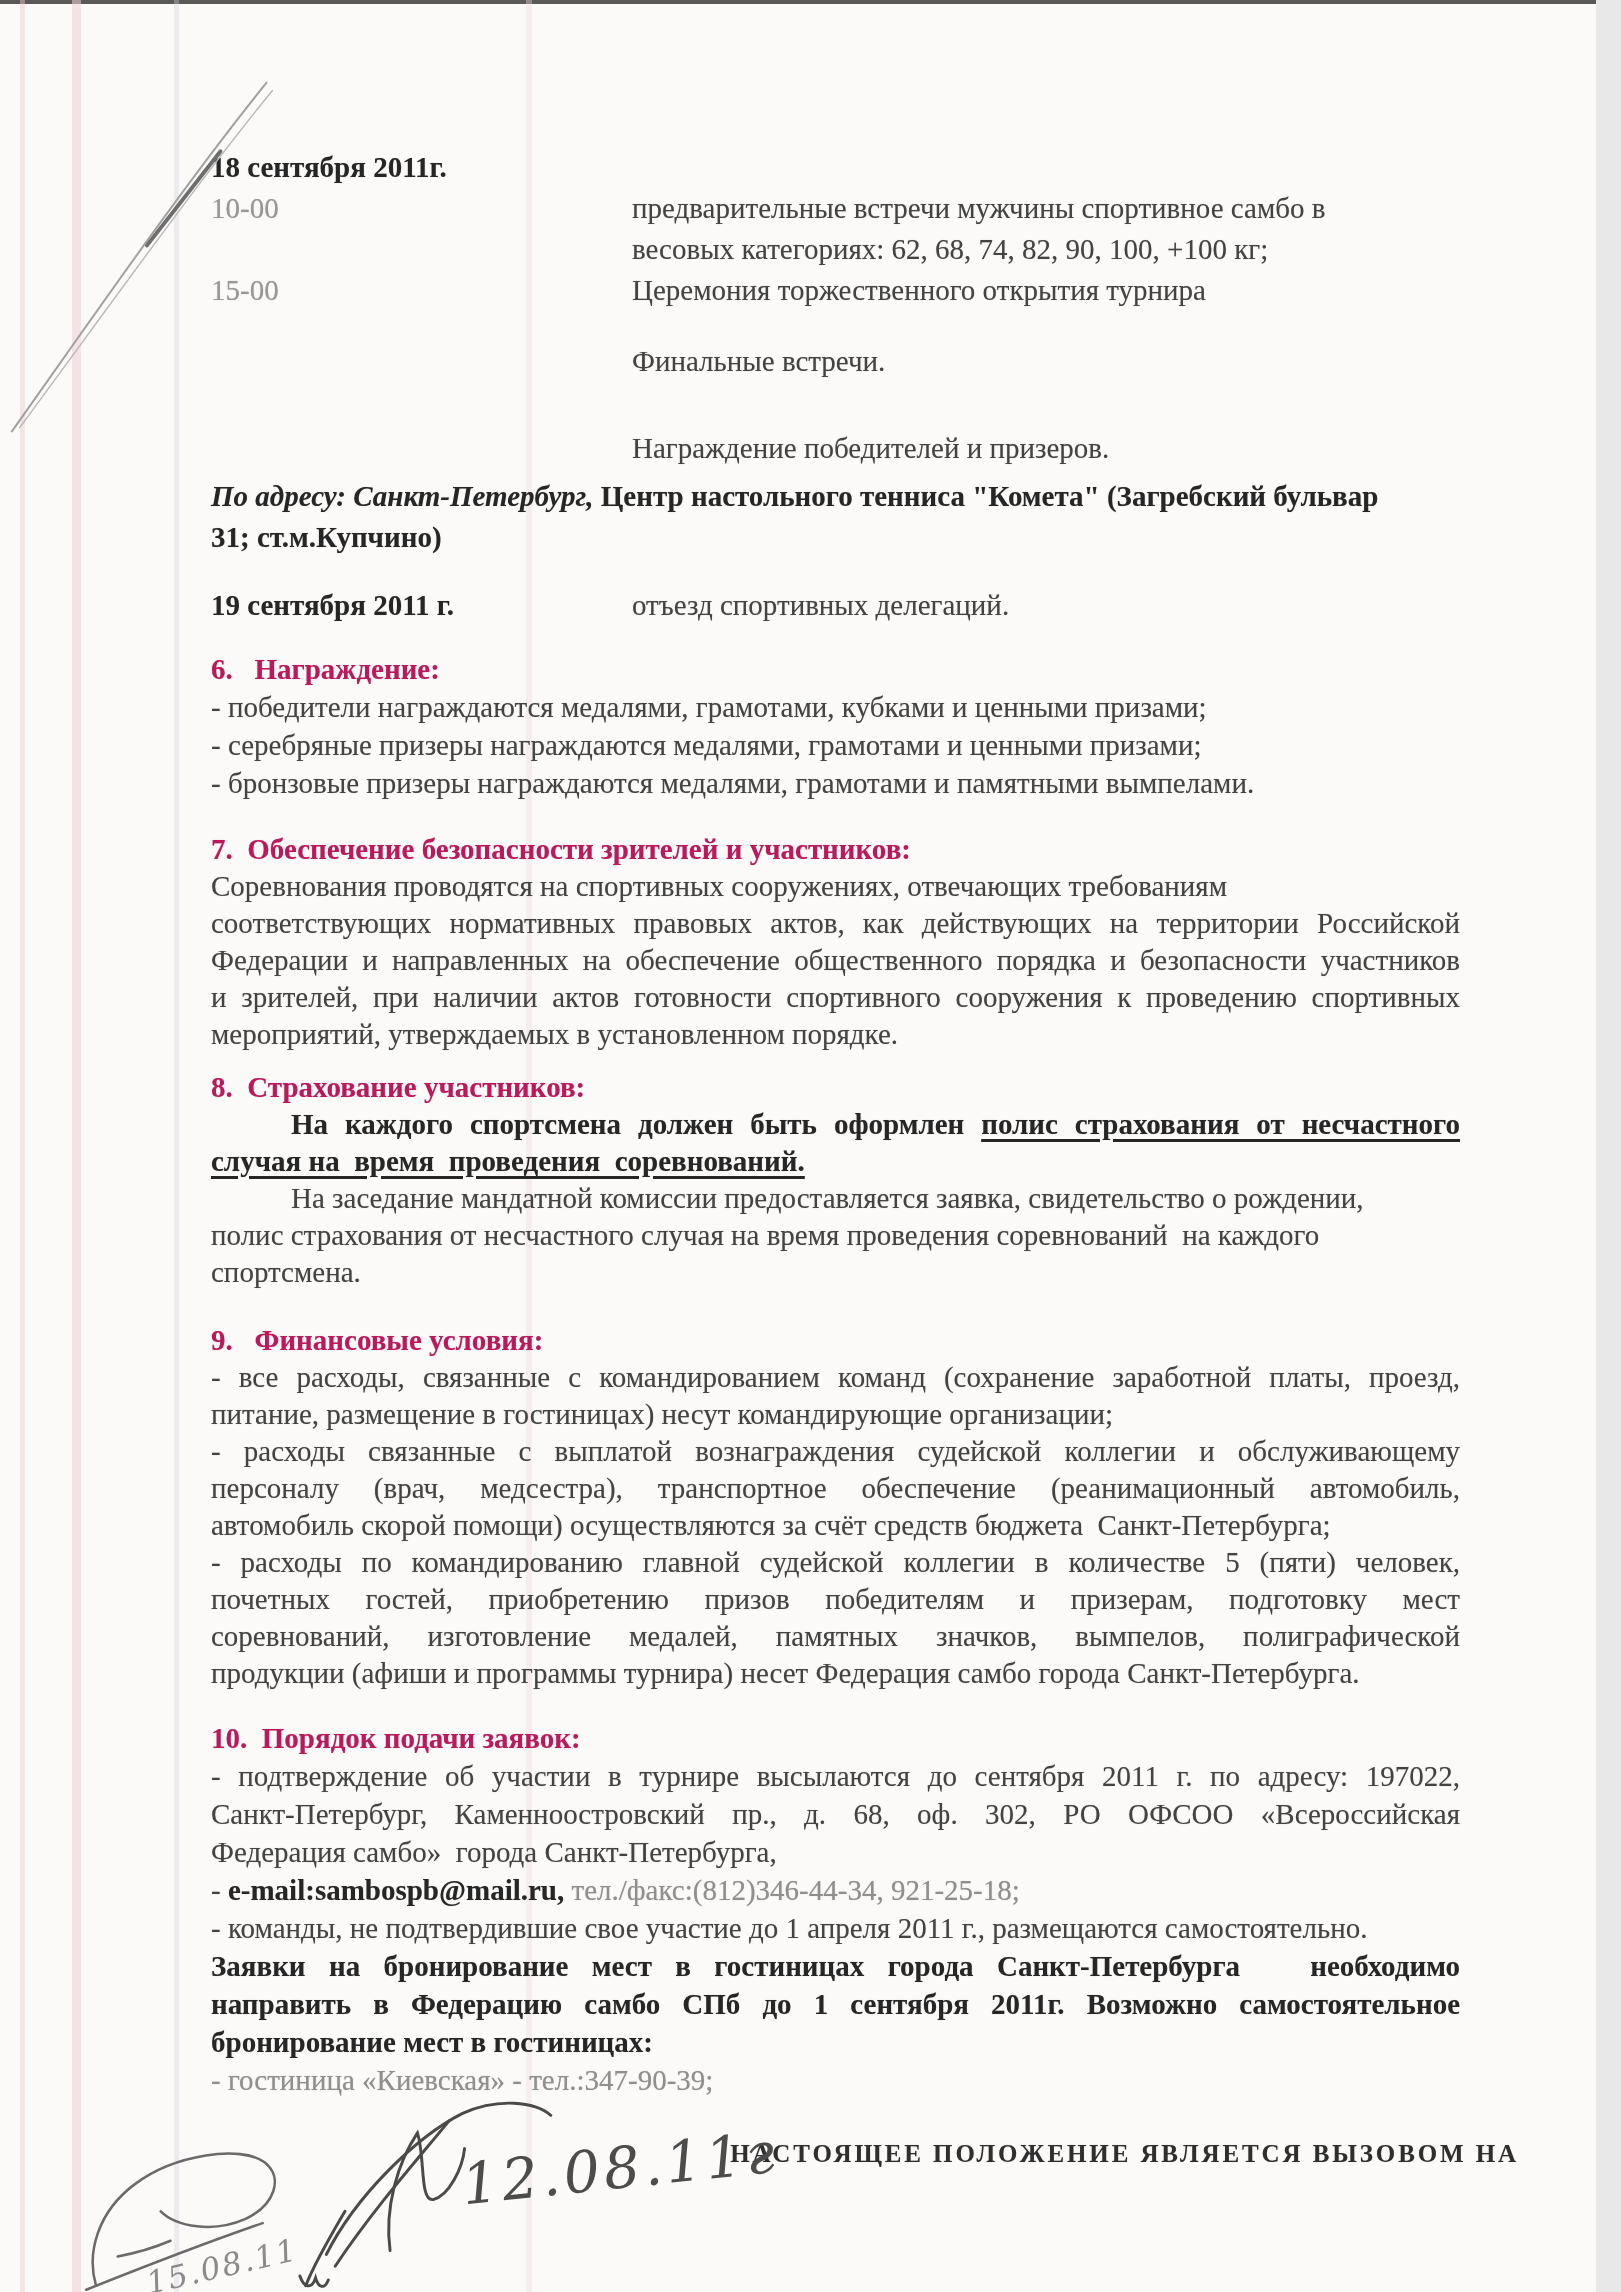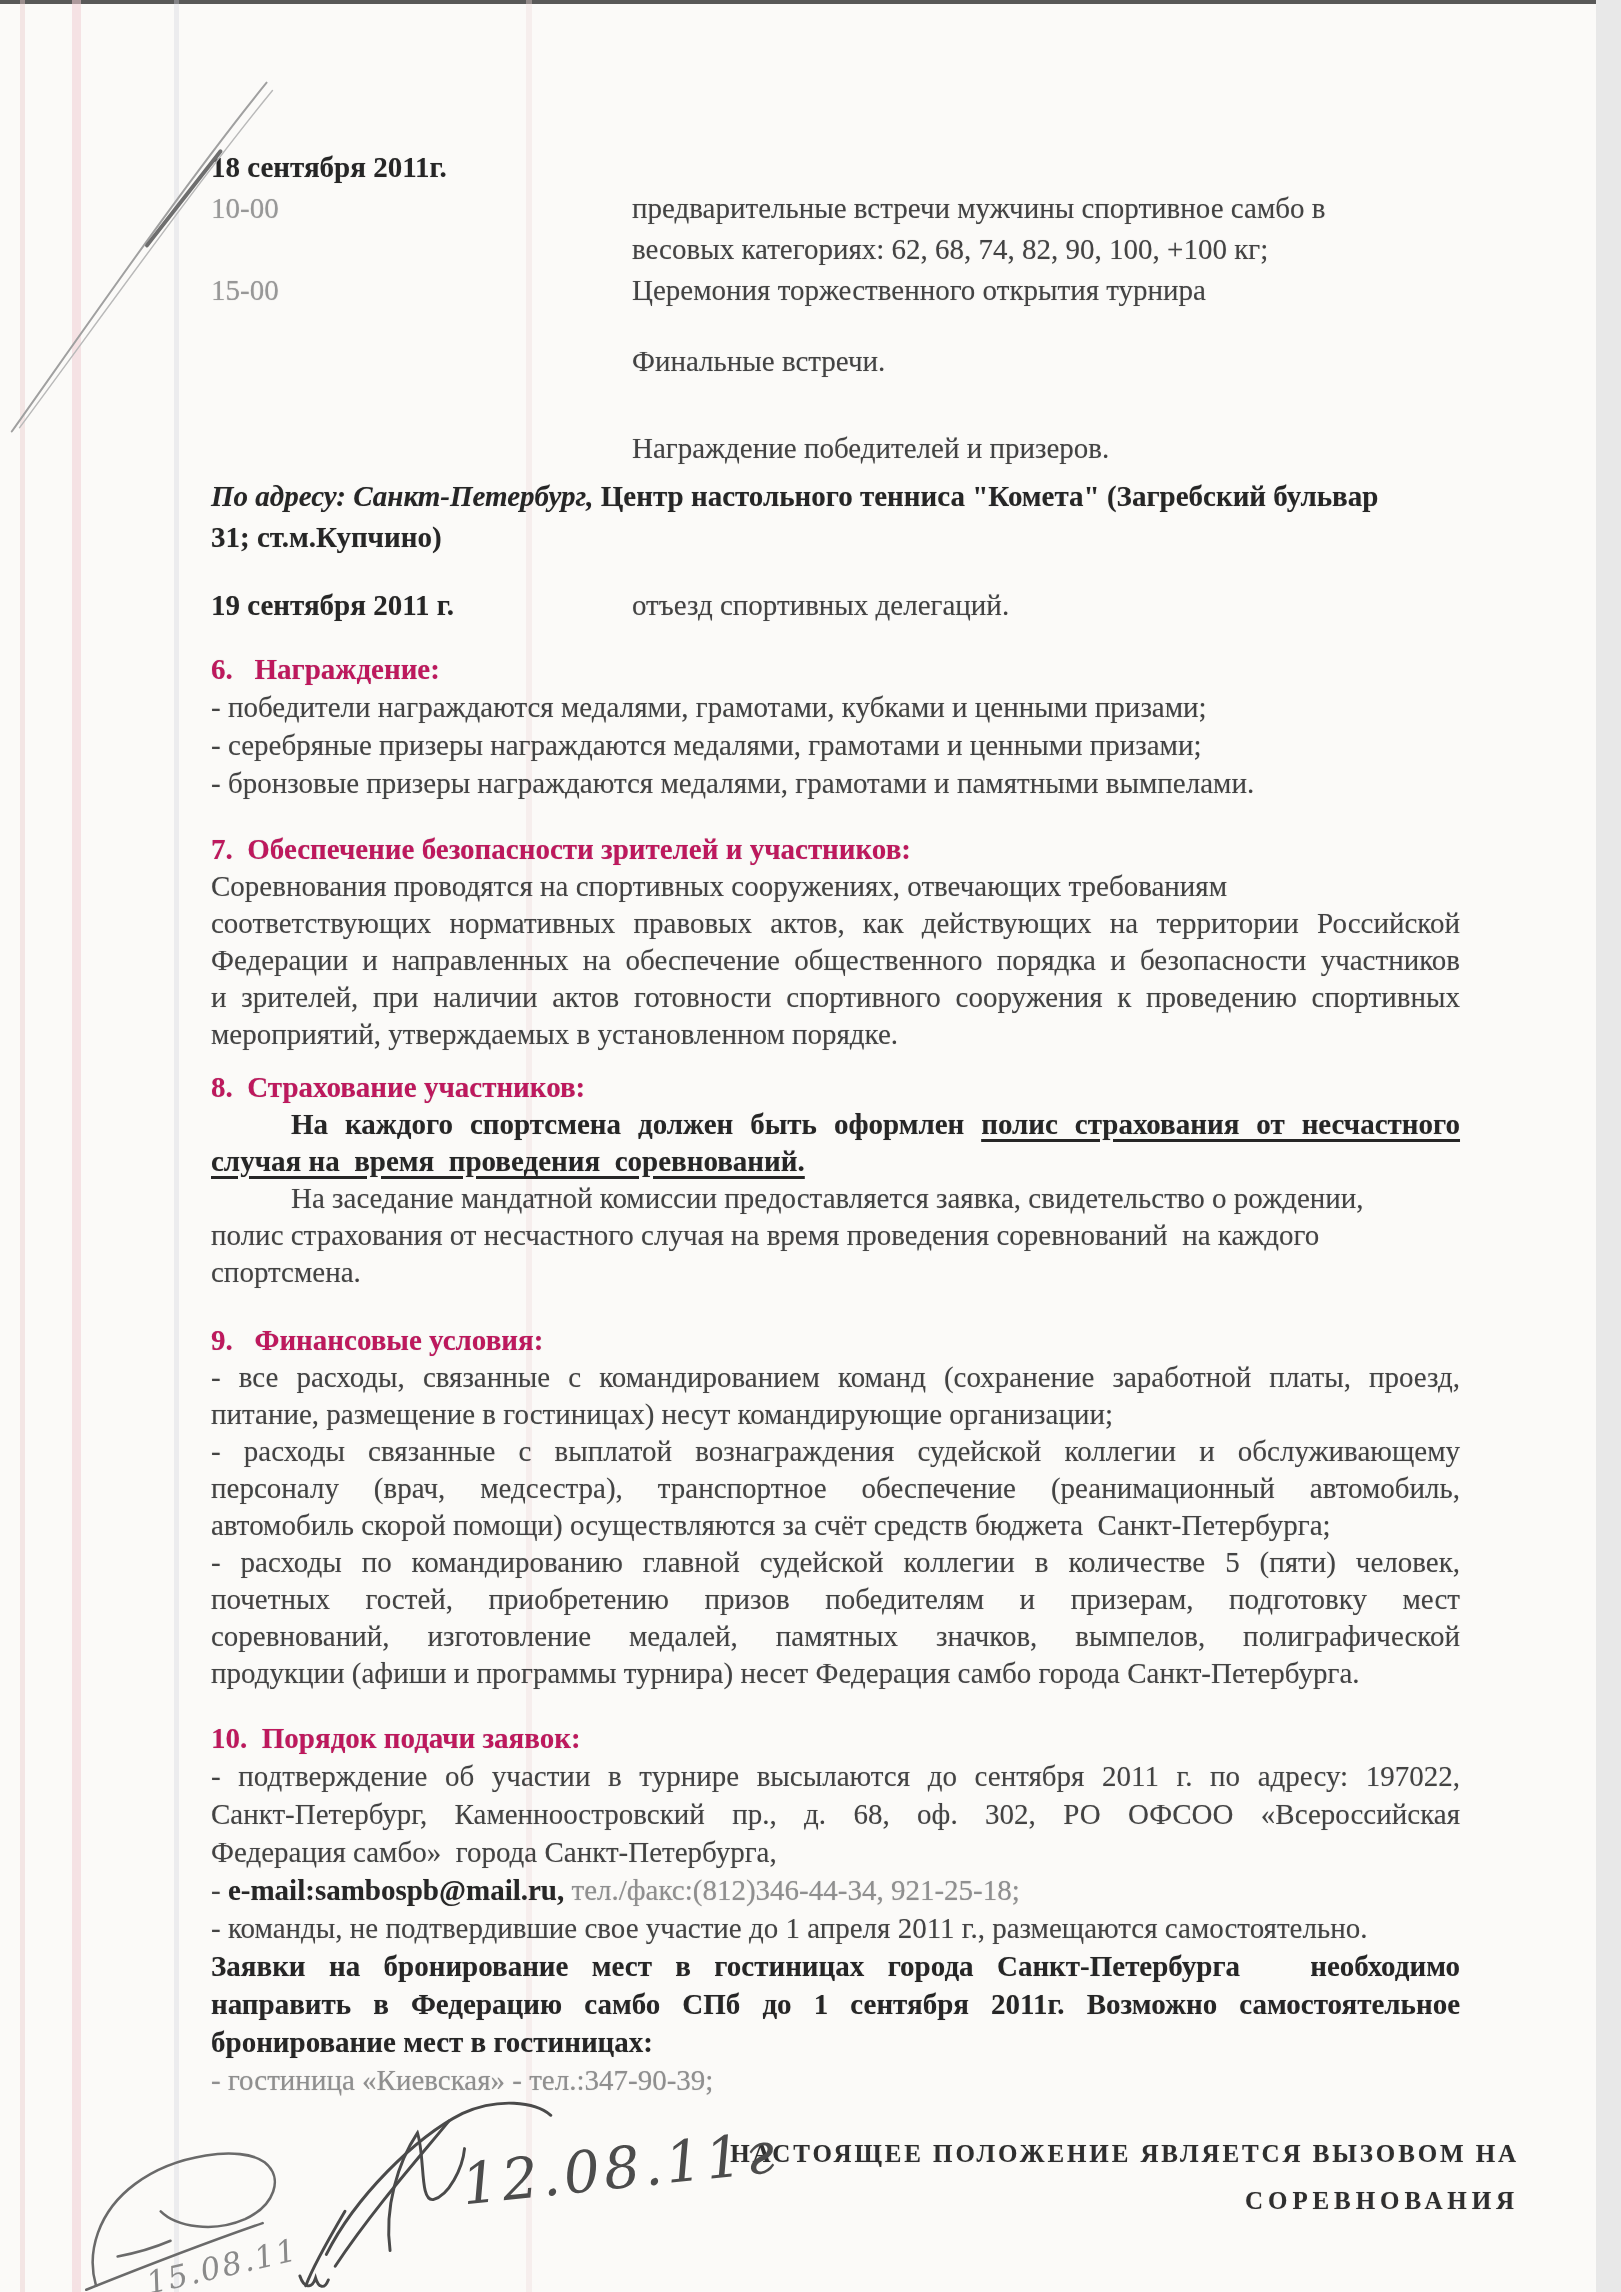--- a/index.html
+++ b/index.html
@@ -152,21 +152,20 @@
       <div class="ln" style="line-height:38px;"><span>- </span><span class="b">e-mail:sambospb@mail.ru,</span><span class="faded"> тел./факс:(812)346-44-34, 921-25-18;</span></div>
       <div class="ln" style="line-height:38px;">- команды, не подтвердившие свое участие до 1 апреля 2011 г., размещаются самостоятельно.</div>
       <div class="ln jl b" style="line-height:38px;">Заявки на бронирование мест в гостиницах города Санкт-Петербурга&nbsp;&nbsp; необходимо</div>
       <div class="ln jl b" style="line-height:38px;">направить в Федерацию самбо СПб до 1 сентября 2011г. Возможно самостоятельное</div>
       <div class="ln b" style="line-height:38px;">бронирование мест в гостиницах:</div>
       <div class="ln faded" style="line-height:38px;">- гостиница «Киевская» - тел.:347-90-39;</div>
     </div>
 
     <div class="footer">
       <div>НАСТОЯЩЕЕ ПОЛОЖЕНИЕ ЯВЛЯЕТСЯ ВЫЗОВОМ НА</div>
-      <div style="letter-spacing:4.9px;">СОРЕВНОВАНИЯ</div>
     </div>
 
   </div>
 
   <div class="hand hand-main">12.08.11г</div>
   <div class="hand hand-corner">15.08.11</div>
 
   <svg class="overlay" width="1621" height="2293" viewBox="0 0 1654 2339">
 
     <g stroke="#a0a0a0" stroke-width="2" fill="none" stroke-linecap="round">

